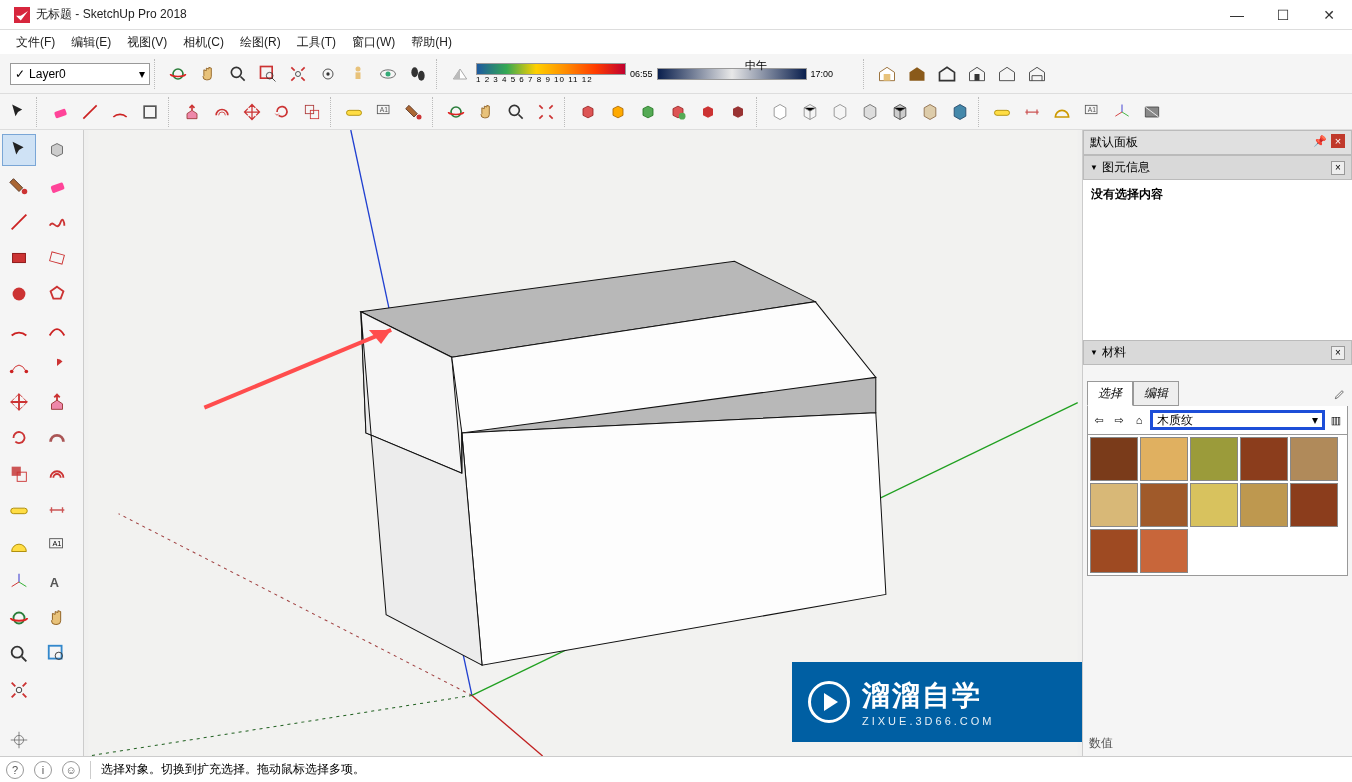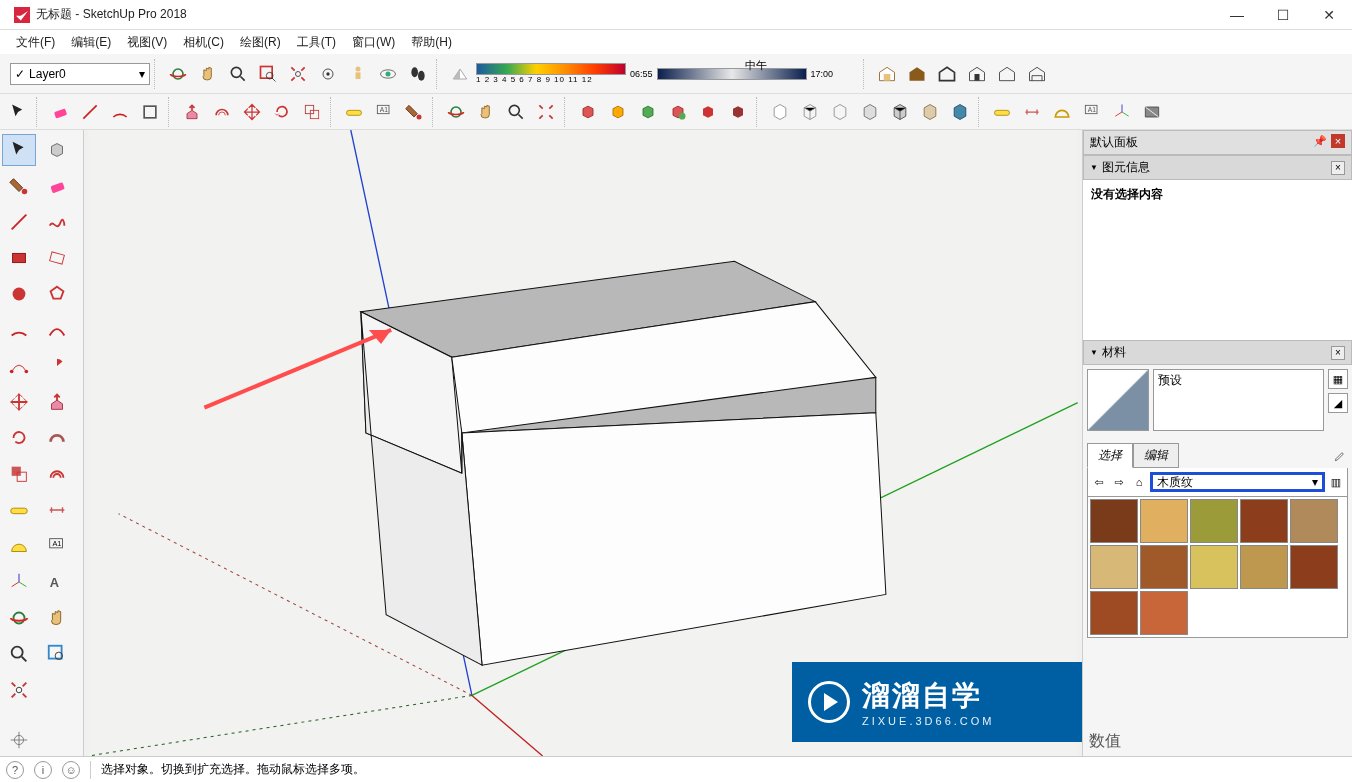--- a/index.html
+++ b/index.html
@@ -644,30 +644,20 @@
     <div class="entity-body">
       <b>没有选择内容</b>
     </div>
 
     <div class="sect-head">
       <span class="tri">▼</span>
       <span>材料</span>
       <span class="x">×</span>
     </div>
     <div class="mat-body">
-      <div class="mat-preview">
-        <div class="mat-swatch"></div>
-        <div style="flex:1; display:flex; flex-direction:column; gap:4px;">
-          <div class="mat-name">预设</div>
-        </div>
-        <div class="mat-icons">
-          <div>▦</div>
-          <div>◢</div>
-        </div>
-      </div>
       <div style="display:flex; align-items:flex-end; margin-top:6px;">
         <div class="mat-tabs">
           <div class="active">选择</div>
           <div>编辑</div>
         </div>
         <div class="eyedrop">
           <svg width="16" height="16" viewBox="0 0 24 24">
               <path d="M18 4l2 2-9 9-3 1 1-3z" fill="none" stroke="#333"></path>
             </svg>
         </div>
@@ -691,21 +681,21 @@
           <div class="sw" style="background: rgb(216, 184, 119);"></div>
           <div class="sw" style="background: rgb(160, 90, 42);"></div>
           <div class="sw" style="background: rgb(216, 194, 94);"></div>
           <div class="sw" style="background: rgb(190, 152, 79);"></div>
           <div class="sw" style="background: rgb(139, 61, 28);"></div>
           <div class="sw" style="background: rgb(158, 74, 34);"></div>
           <div class="sw" style="background: rgb(200, 102, 58);"></div>
         </div>
     </div>
 
-    <div style="margin-top:auto; padding:4px 6px; font-size:16px; color:#555; display:flex; gap:8px;">
+    <div style="margin-top:auto; padding:4px 6px; font-size:12px; color:#555; display:flex; gap:8px;">
       <span>数值</span>
     </div>
   </div>
 </div>
 
 <div class="statusbar">
   <div class="sb-icon">?</div>
   <div class="sb-icon">i</div>
   <div class="sb-icon">☺</div>
   <div class="divider"></div>

